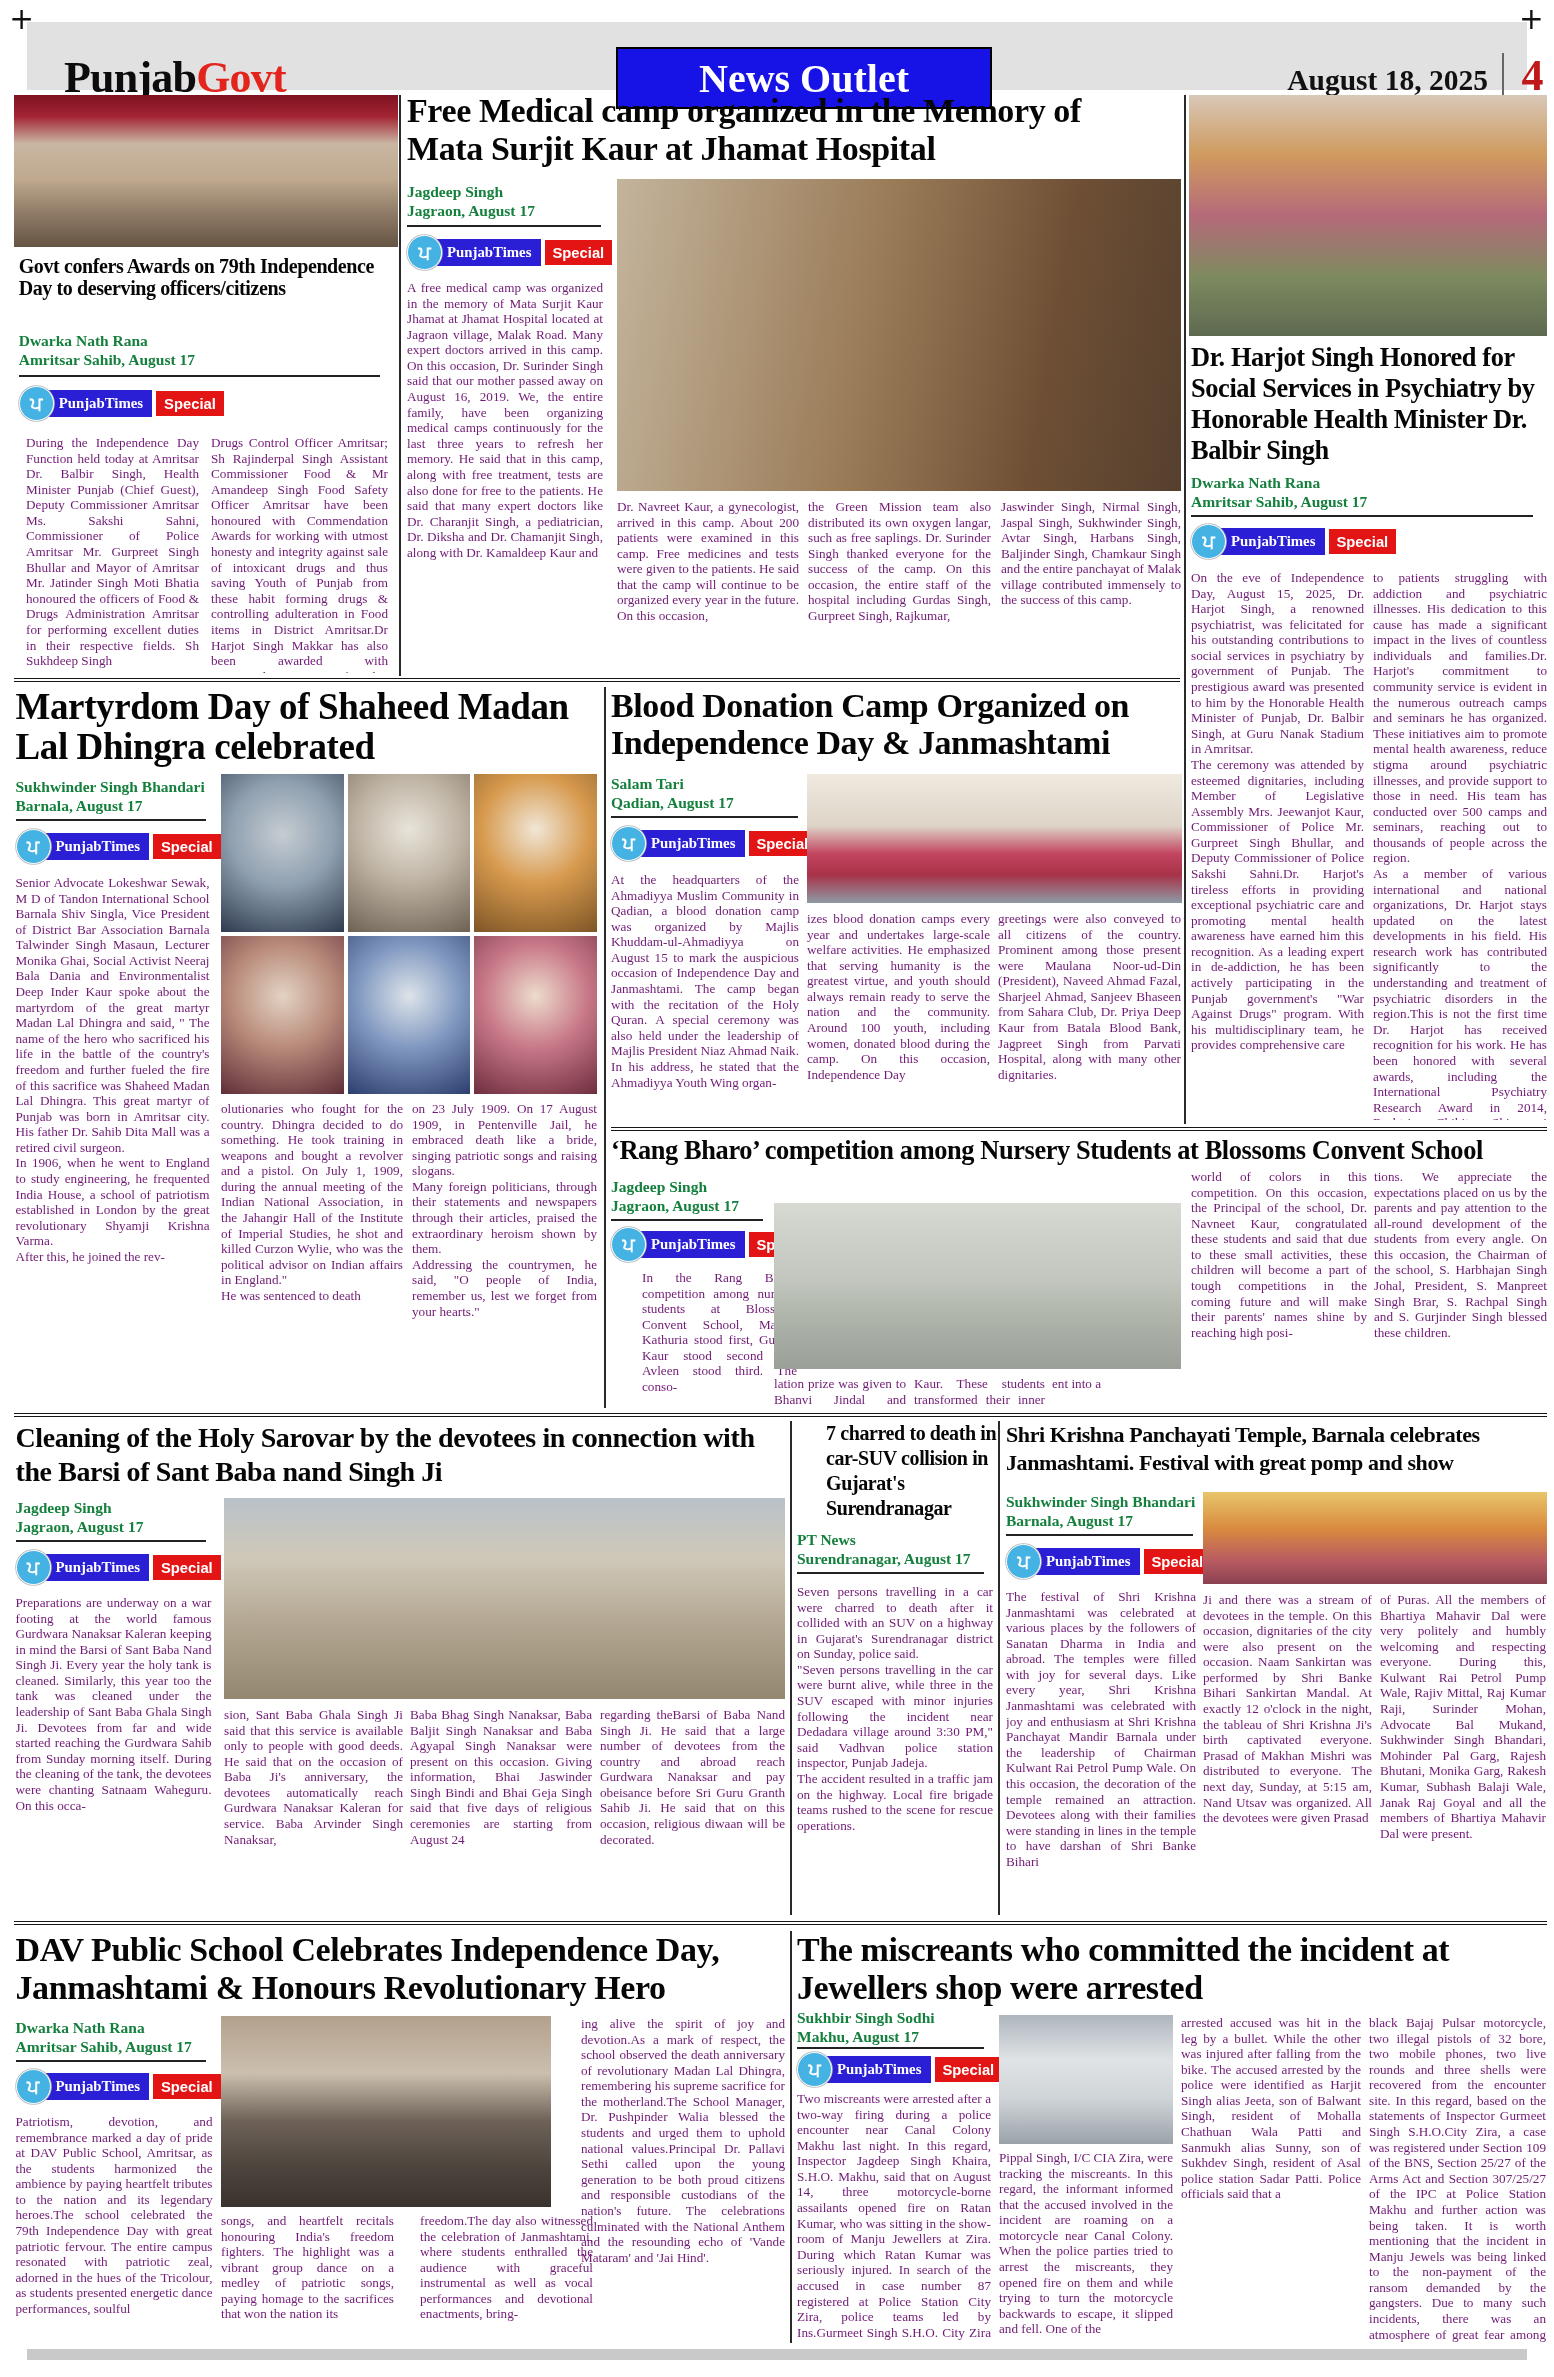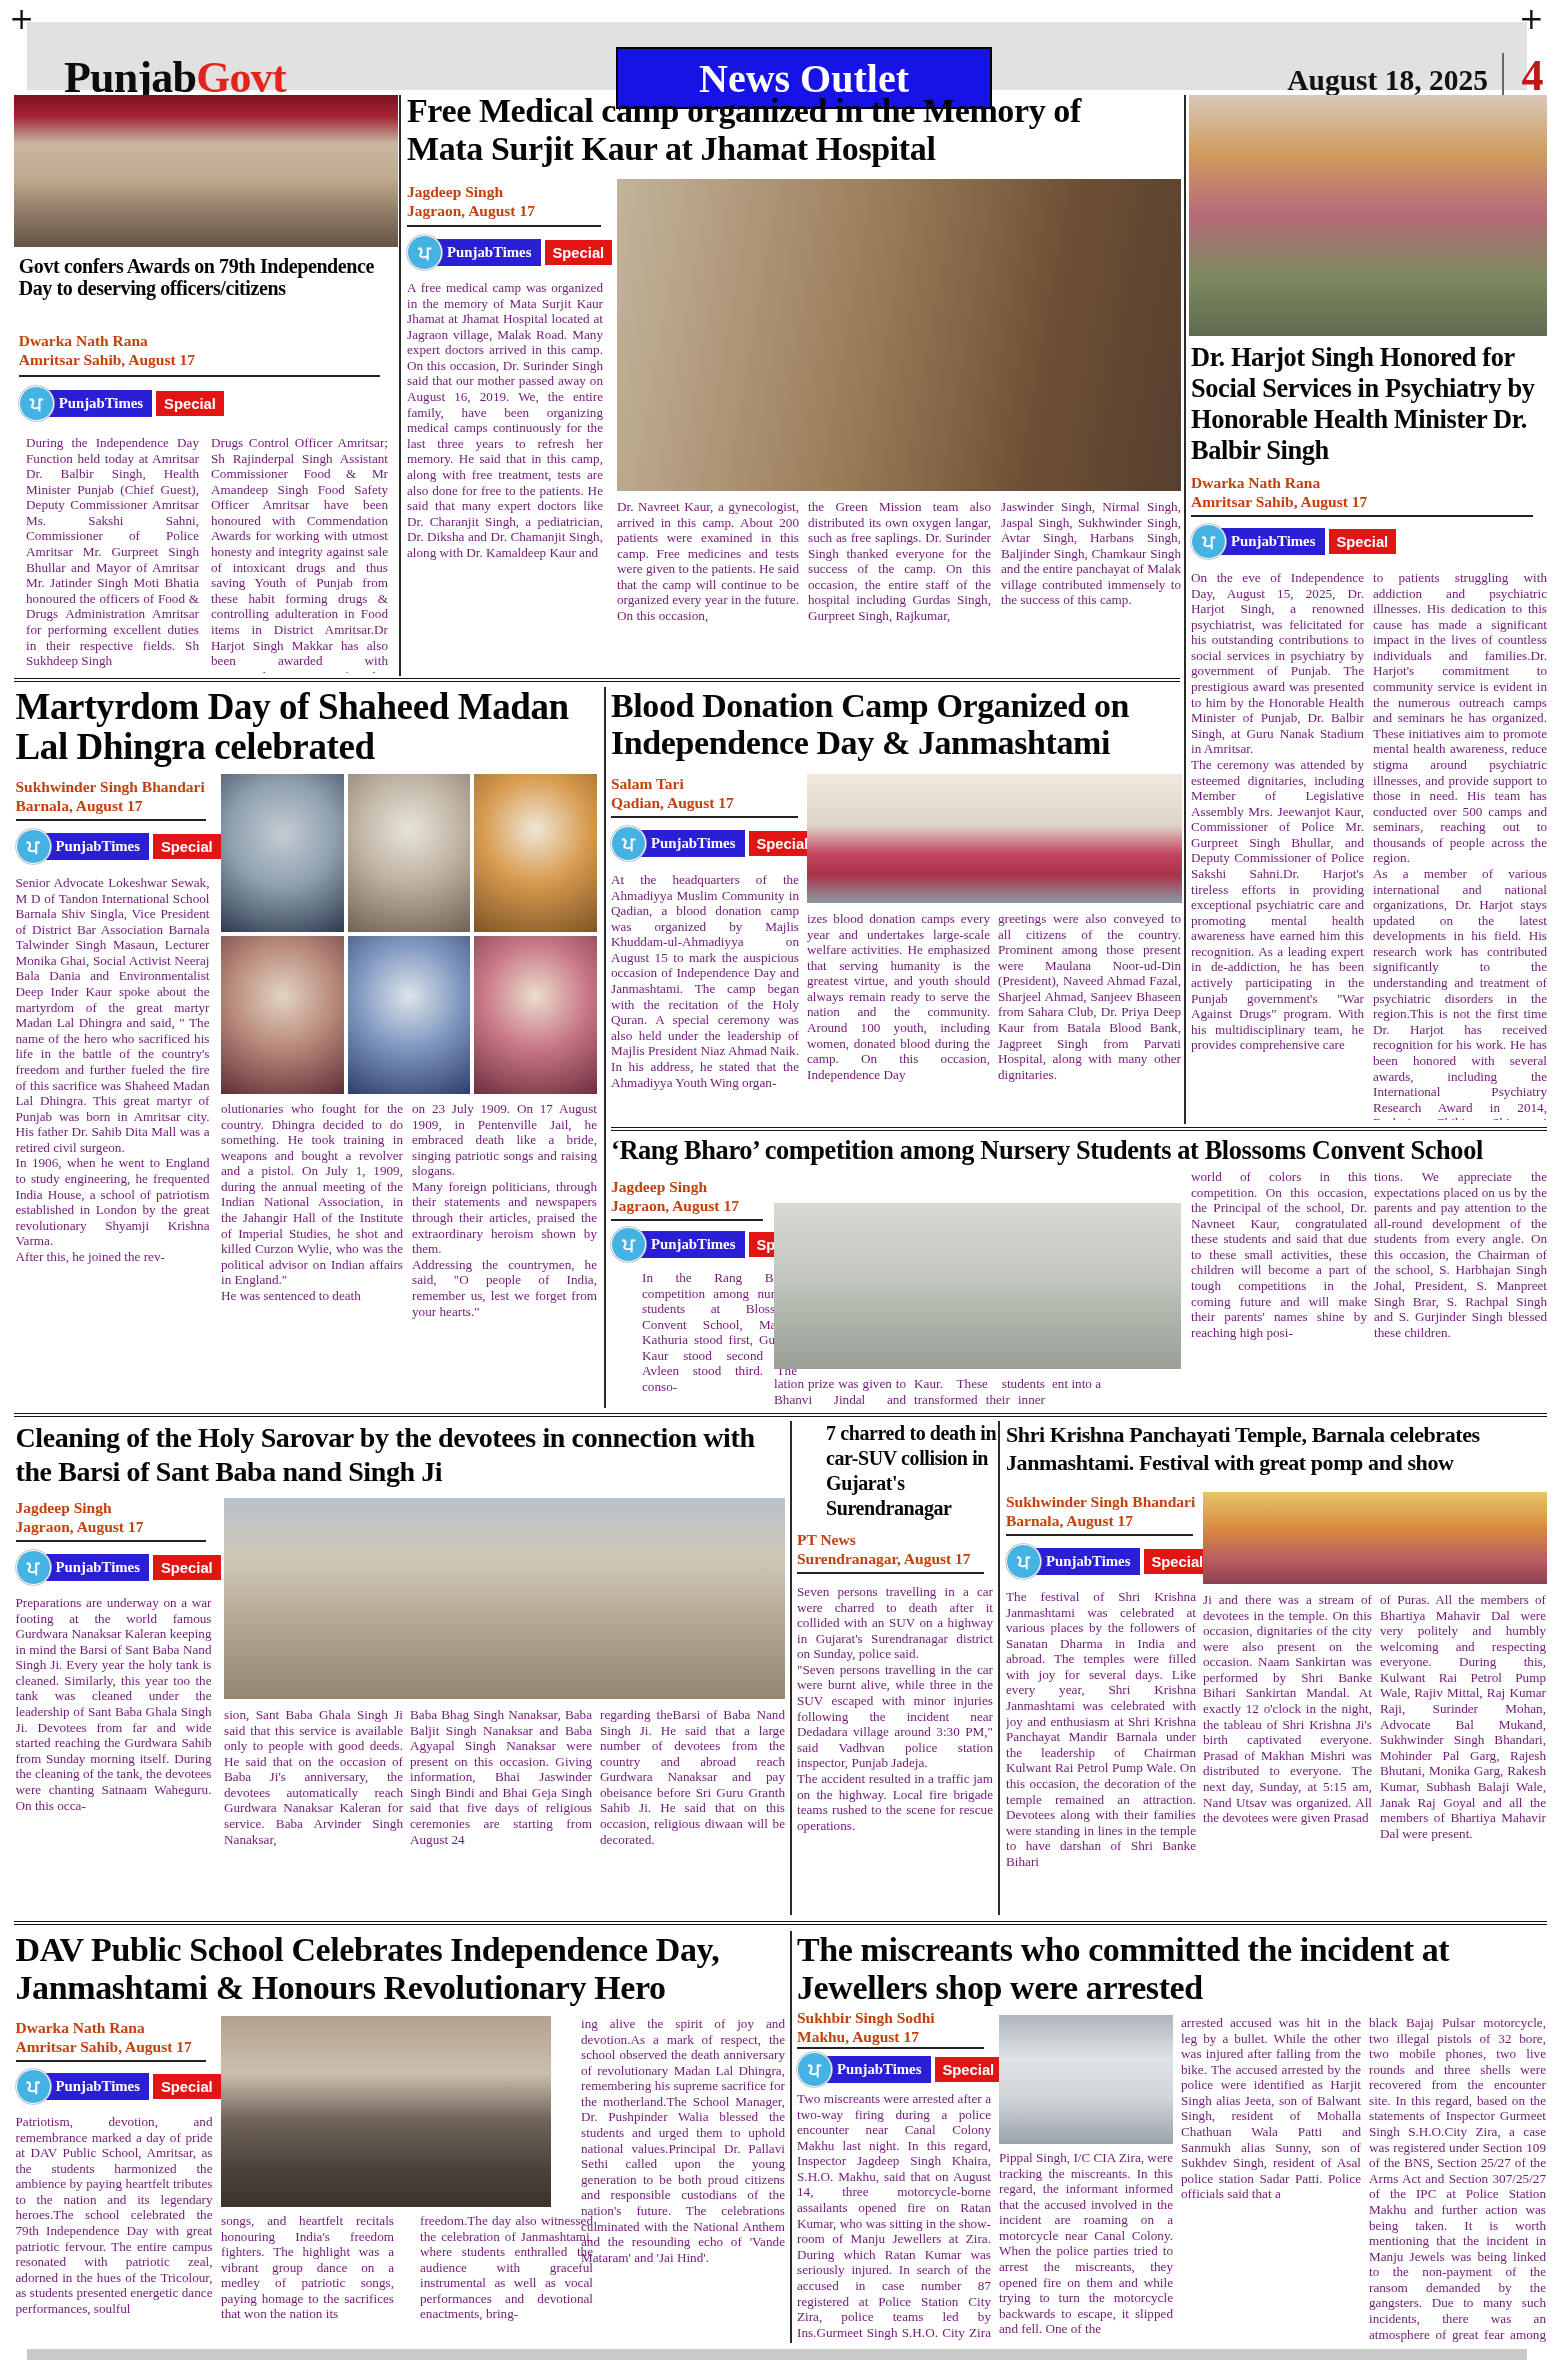--- a/index.html
+++ b/index.html
@@ -11,21 +11,21 @@
   .mast-name{position:absolute;left:37px;top:29.5px;font-size:44px;font-weight:bold;letter-spacing:-0.8px;}
   .mast-name .red{color:#e3241d;}
   .mast-banner{position:absolute;left:589px;top:25px;width:376px;height:62px;background:#1713e6;
                border:2.3px solid #000;box-sizing:border-box;color:#fff;font-size:40px;font-weight:bold;
                display:flex;align-items:center;justify-content:center;}
   .mast-date{position:absolute;left:1228px;top:42px;width:233px;text-align:right;font-size:29.5px;font-weight:bold;color:#111;}
   .mast-sep{position:absolute;left:1475px;top:31px;width:1.6px;height:50px;background:#666;}
   .mast-page{position:absolute;left:1486px;top:28px;width:39px;text-align:center;font-size:44px;font-weight:bold;color:#c01818;}
   
   .headline{position:absolute;font-weight:bold;color:#060606;letter-spacing:-0.4px;line-height:1.12;}
-  .byline{position:absolute;font-weight:bold;font-size:15.5px;line-height:1.25;color:#c2410c;}
+  .byline{position:absolute;font-weight:bold;font-size:15.5px;line-height:1.25;color:#15803d;}
   .byrule{position:absolute;height:1.6px;background:#222;}
   .bodycol{position:absolute;font-size:13.2px;line-height:1.18;text-align:justify;color:#701a75;
            overflow:hidden;white-space:pre-line;}
   
   .badge{position:absolute;display:flex;align-items:center;height:33px;}
   .badge-circle{width:33px;height:33px;border-radius:50%;background:#45b2e4;color:#fff;z-index:2;
                 display:flex;align-items:center;justify-content:center;font-size:18.7px;font-weight:bold;
                 border:1.6px solid #fff;box-shadow:0 0 0 0.8px #bbb;font-family:"DejaVu Sans",sans-serif;}
   .badge-blue{background:#2a1fd4;color:#fff;font-weight:bold;font-size:14.8px;padding:4.7px 9.3px 4.7px 22px;
               margin-left:-17px;font-family:"Liberation Serif",serif;white-space:nowrap;}

